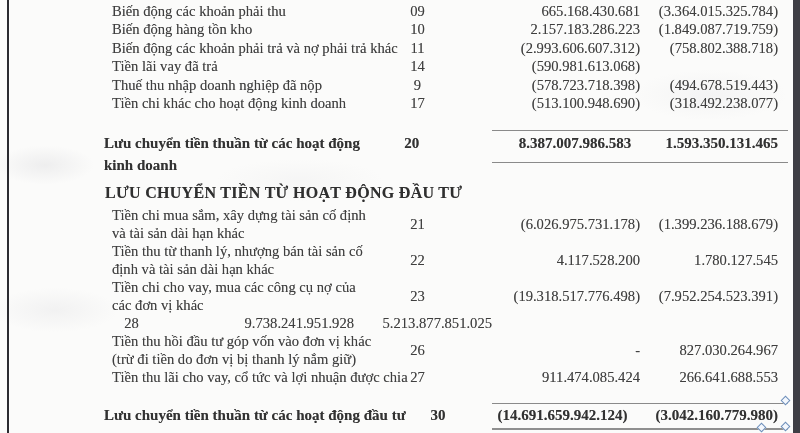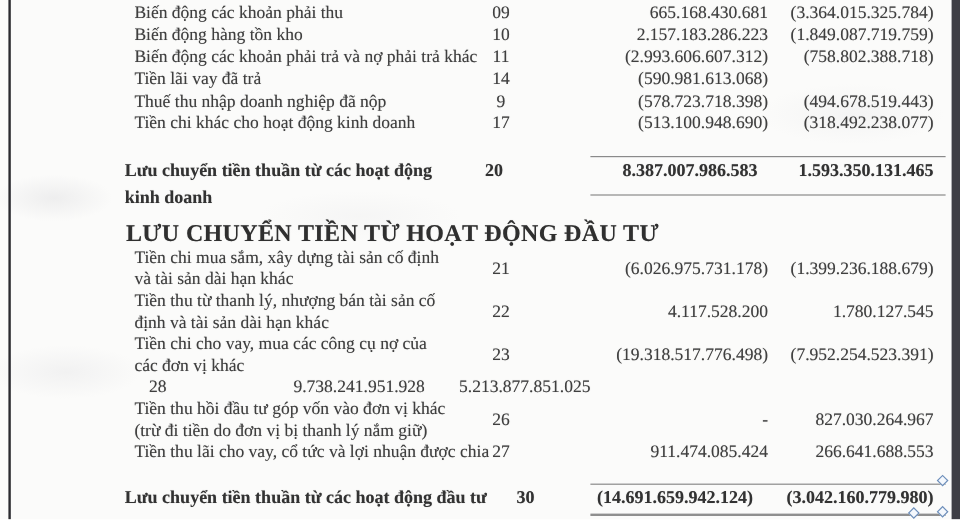--- a/index.html
+++ b/index.html
@@ -29,21 +29,21 @@
   .c-v1 { width:195px; text-align:right; white-space:nowrap; }
   .c-v2 { width:138px; text-align:right; white-space:nowrap; }
 
   .inv { align-items:center; line-height:18px; }
 
   .total { font-weight:bold; color:#323232; line-height:21.5px; font-size:15px;gap:28px; }
   .total .c-desc { padding-left:0; }
 
   .section-header {
     position:absolute; left:105px; font-weight:bold; color:#2f2f2f;
-    font-size:20px; letter-spacing:0.3px; white-space:nowrap;
+    font-size:16px; letter-spacing:0.3px; white-space:nowrap;
   }
 
   .rule { position:absolute; left:492px; width:296px; height:1px; background:#8a8a8a; }
   .rule-thick { height:2px; background:#8f8f8f; }
 
   .handle {
     position:absolute; width:7px; height:7px; background:#f4f8fd;
     border:1.5px solid #6e8fba; transform:rotate(45deg);
   }
 </style>

